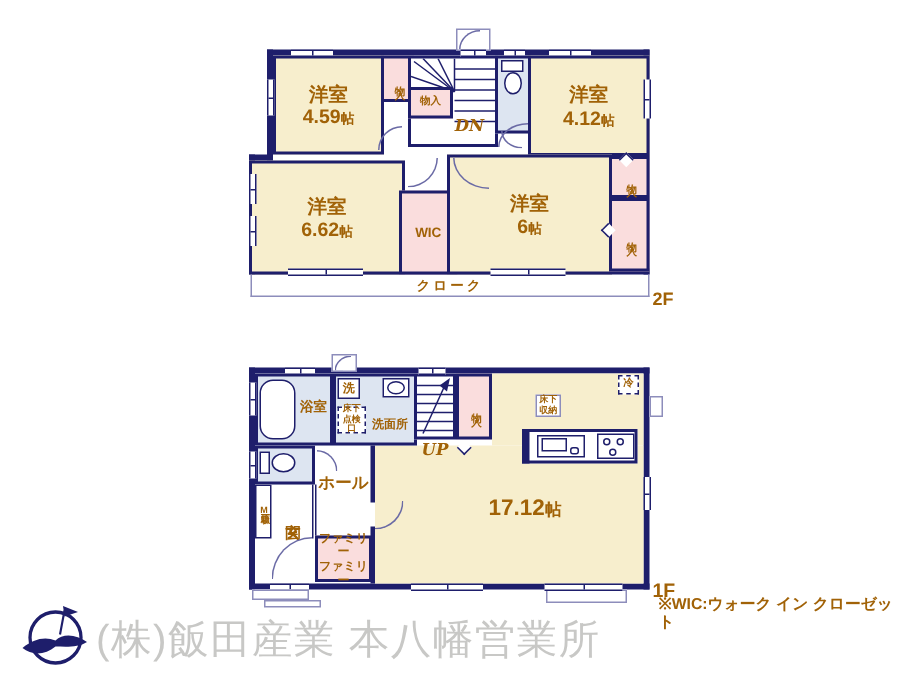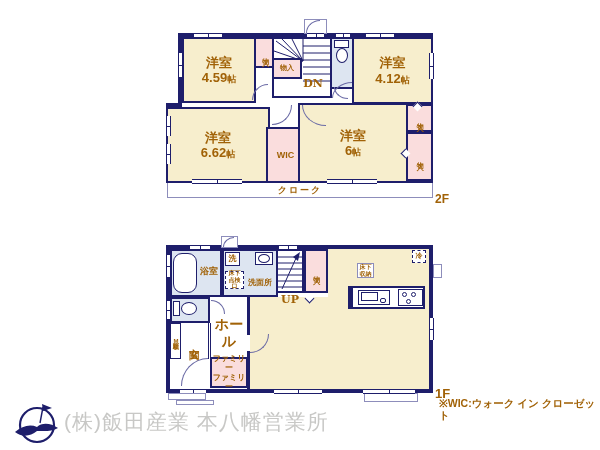--- a/index.html
+++ b/index.html
@@ -21,21 +21,21 @@
   .thin{border:1px solid #8d8dbb;background:#fff;}
   .arc{border:0 solid #6a6aa5;}
   .atl{border-width:1px 0 0 1px;border-radius:100% 0 0 0;}
   .atr{border-width:1px 1px 0 0;border-radius:0 100% 0 0;}
   .abl{border-width:0 0 1px 1px;border-radius:0 0 0 100%;}
   .abr{border-width:0 1px 1px 0;border-radius:0 0 100% 0;}
   .chev{width:7px;height:7px;border-left:1px solid #1e1e6b;border-top:1px solid #1e1e6b;
         background:#fff;transform:rotate(45deg);}
   .chevd{transform:rotate(225deg);}
   .dash{border:1px dashed #1e1e6b;background:#fff;}
-  .it{font-family:"DejaVu Serif",serif;font-weight:bold;}
+  .it{font-family:"DejaVu Serif",serif;font-style:italic;font-weight:bold;}
   .furn{border:1px solid #1e1e6b;background:#fff;}
   .tiny{font-size:6px;line-height:1.1;}
 </style>
 </head>
 <body>
 
 <div id="canvas">
 
   <div>
 
@@ -139,20 +139,21 @@
   <div>
 
     <div class="a wall" style="left:166px;top:245px;width:267px;height:4px"></div>
     <div class="a wall" style="left:166px;top:245px;width:4px;height:148px"></div>
     <div class="a wall" style="left:429px;top:245px;width:4px;height:148px"></div>
     <div class="a wall" style="left:166px;top:389px;width:267px;height:4px"></div>
 
     <div class="a beige" style="left:328px;top:249px;width:101px;height:48px"></div>
     <div class="a beige" style="left:250px;top:297px;width:179px;height:92px"></div>
     <div class="a lbl" style="left:280px;top:330px;width:140px">
+      <div style="font-size:15px"><span>17.12</span><span class="unit" style="font-size:11px">帖</span></div>
     </div>
 
     <div class="a rm blue" style="left:170px;top:249px;width:52px;height:48px"></div>
     <div class="a furn" style="left:173px;top:253px;width:24px;height:40px;border-radius:9px"></div>
     <div class="a lbl" style="left:194px;top:266px;width:30px;font-size:9px">浴室</div>
 
     <div class="a rm blue" style="left:222px;top:249px;width:56px;height:48px"></div>
     <div class="a furn" style="left:225px;top:252px;width:15px;height:14px;display:flex;align-items:center;justify-content:center">
       <span class="lbl" style="font-size:8px">洗</span>
     </div>
@@ -205,21 +206,21 @@
 
     <div class="a rm blue" style="left:170px;top:297px;width:40px;height:26px"></div>
     <div class="a furn" style="left:173px;top:301px;width:7px;height:15px"></div>
     <div class="a furn" style="left:181px;top:302px;width:16px;height:13px;border-radius:50%"></div>
 
     <div class="a furn" style="left:170px;top:323px;width:11px;height:36px;display:flex;align-items:center;justify-content:center">
       <span class="lbl v" style="font-size:6px;letter-spacing:0">下駄箱M</span>
     </div>
     <div class="a lbl v" style="left:188px;top:327px;height:30px;font-size:10px">玄関</div>
     <div class="a" style="left:208px;top:323px;width:3px;height:36px;border-left:1px solid #1e1e6b;border-right:1px solid #1e1e6b"></div>
-    <div class="a lbl" style="left:210px;top:316px;width:38px;font-size:14px">ホール</div>
+    <div class="a lbl" style="left:210px;top:316px;width:38px;font-size:11px">ホール</div>
 
     <div class="a rm pink" style="left:210px;top:357px;width:38px;height:31px">
       <span class="lbl" style="font-size:8px">ファミリー</span>
       <span class="lbl" style="font-size:8px">ファミリー</span>
     </div>
 
     <div class="a wall" style="left:247px;top:297px;width:3px;height:38px"></div>
     <div class="a wall" style="left:247px;top:351px;width:3px;height:38px"></div>
     <div class="a arc abr" style="left:250px;top:334px;width:19px;height:19px"></div>
 
@@ -249,15 +250,15 @@
   </div>
 
   <div class="a lbl" style="left:439px;top:397px;width:160px;font-size:10.5px;text-align:left">※WIC:ウォーク イン クローゼット</div>
 
   <svg class="a" style="left:13px;top:400px" width="48" height="46" viewBox="0 0 48 46">
     <circle cx="24" cy="25" r="17" fill="none" stroke="#1e1e6b" stroke-width="2.2"></circle>
     <line x1="27" y1="23" x2="30" y2="7" stroke="#1e1e6b" stroke-width="1.4"></line>
     <path d="M29,4 L39,8 L30,11 Z" fill="#1e1e6b"></path>
     <path d="M2,32 C9,26 17,24 24,27 C29,22 38,23 45,28 C39,32 30,31 24,31 C17,37 8,37 2,32 Z" fill="#1e1e6b"></path>
   </svg>
-  <div class="a" style="left:64px;top:408px;font-size:21px;letter-spacing:1px;color:#c8c8c6;font-family:'Liberation Sans',sans-serif">(株)飯田産業 本八幡営業所</div>
+  <div class="a" style="left:64px;top:408px;font-size:27px;letter-spacing:1px;color:#c8c8c6;font-family:'Liberation Sans',sans-serif">(株)飯田産業 本八幡営業所</div>
 
 </div>
 
 </body></html>

